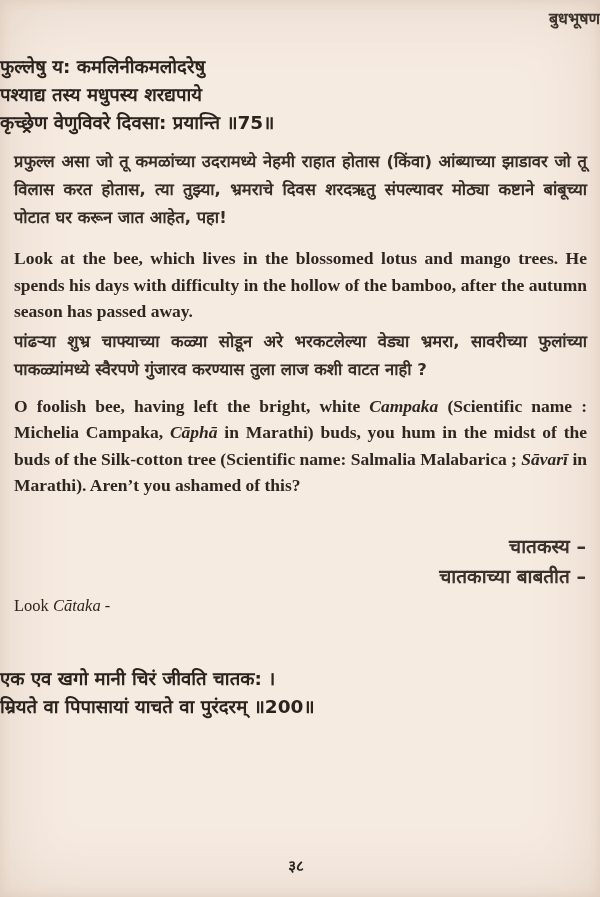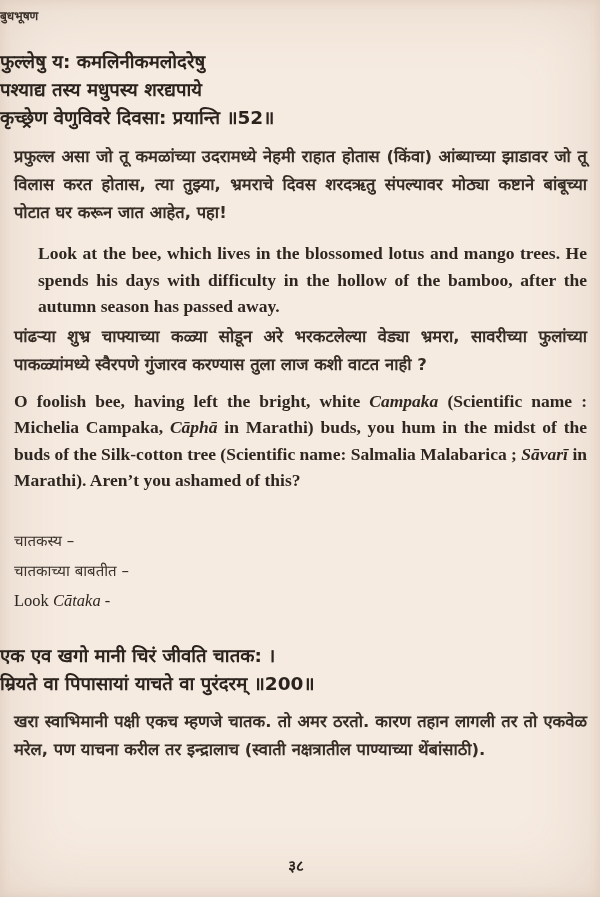--- a/index.html
+++ b/index.html
@@ -12,65 +12,65 @@
     position:relative;
     width:600px;height:897px;
     background:#f6ebe1;
     box-shadow:inset 0 0 70px rgba(150,110,80,0.20), inset 0 0 12px rgba(150,110,80,0.12);
     color:#2e2620;
     overflow:hidden;
     box-sizing:border-box;
   }
   .running-head{
     padding-top:7px;
-    text-align:left;
+    text-align:right;
     font-family:"DejaVu Sans", sans-serif;
     font-weight:bold;
-    font-size:12px;
+    font-size:16px;
     color:#3a322b;
   }
   .verse{
     text-align:left;
     font-family:"DejaVu Sans", sans-serif;
     font-weight:bold;
     font-size:18.5px;
     line-height:28px;
     color:#2b231d;
   }
   .verse-98{margin-top:24px;}
   .verse-99{margin-top:30px;}
-  .verse-100{margin-top:26px;}
+  .verse-100{margin-top:44px;}
   .para{
     margin:0;
     padding:0 13px 0 14px;
     text-align:justify;
     font-weight:bold;
   }
   .dev{
     font-family:"DejaVu Sans", sans-serif;
     font-size:16.5px;
     line-height:28px;
     color:#362d26;
   }
   .eng{
     font-family:"Liberation Serif", serif;
     font-size:17.5px;
     line-height:26.5px;
     color:#2e2620;
   }
   .para.m1{margin-top:11px;}
-  .para.e1{margin-top:13px;margin-left:24px;}
+  .para.e1{margin-top:13px;}
   .para.m2{margin-top:3px;}
   .para.e2{margin-top:9px;}
   .para.m3{margin-top:10px;}
   .section{
     margin-top:32px;
     padding:0 14px;
   }
-  .section .dev{font-size:15px; line-height:30px; font-weight:normal; color:#3a322b;}
+  .section .dev{font-size:19px; line-height:30px; font-weight:bold; color:#3a322b;text-align:right;}
   .section .eng{font-size:16.5px; line-height:30px;}
   .page-number{
     position:absolute;
     left:0;right:8px;
     bottom:22px;
     text-align:center;
     font-family:"DejaVu Sans", sans-serif;
     font-weight:bold;
     font-size:15px;
     color:#2b231d;
@@ -80,21 +80,21 @@
 </head>
 <body>
 
 <div class="page">
 
   <div class="running-head">बुधभूषण</div>
 
   <div class="verse verse-98">
     <div>फुल्लेषु य: कमलिनीकमलोदरेषु</div>
     <div>पश्याद्य तस्य मधुपस्य शरद्यपाये</div>
-    <div>कृच्छ्रेण वेणुविवरे दिवसा: प्रयान्ति ॥52॥</div>
+    <div>कृच्छ्रेण वेणुविवरे दिवसा: प्रयान्ति ॥75॥</div>
   </div>
 
   <p class="para dev m1">प्रफुल्ल असा जो तू कमळांच्या उदरामध्ये नेहमी राहात होतास (किंवा) आंब्याच्या झाडावर जो तू विलास करत होतास, त्या तुझ्या, भ्रमराचे दिवस शरदऋतु संपल्यावर मोठ्या कष्टाने बांबूच्या पोटात घर करून जात आहेत, पहा!</p>
 
   <p class="para eng e1">Look at the bee, which lives in the blossomed lotus and mango trees. He spends his days with difficulty in the hollow of the bamboo, after the autumn season has passed away.</p>
 
 
   <p class="para dev m2">पांढऱ्या शुभ्र चाफ्याच्या कळ्या सोडून अरे भरकटलेल्या वेड्या भ्रमरा, सावरीच्या फुलांच्या पाकळ्यांमध्ये स्वैरपणे गुंजारव करण्यास तुला लाज कशी वाटत नाही ?</p>
 
   <p class="para eng e2"><span>O foolish bee, having left the bright, white </span><i>Campaka</i><span> (Scientific name : Michelia Campaka, </span><i>Cāphā</i><span> in Marathi) buds, you hum in the midst of the buds of the Silk-cotton tree (Scientific name: Salmalia Malabarica ; </span><i>Sāvarī</i><span> in Marathi). Aren’t you ashamed of this?</span></p>
@@ -103,17 +103,16 @@
     <div class="dev">चातकस्य –</div>
     <div class="dev">चातकाच्या बाबतीत –</div>
     <div class="eng"><span>Look </span><i>Cātaka</i><span> -</span></div>
   </div>
 
   <div class="verse verse-100">
     <div>एक एव खगो मानी चिरं जीवति चातक: ।</div>
     <div>म्रियते वा पिपासायां याचते वा पुरंदरम् ॥200॥</div>
   </div>
 
-  <p class="para dev m3">खरा स्वाभिमानी पक्षी एकच म्हणजे चातक. तो अमर ठरतो. कारण तहान लागली तर तो एकवेळ मरेल, पण याचना करील तर इन्द्रालाच (स्वाती नक्षत्रातील पाण्याच्या थेंबांसाठी).</p>
 
   <div class="page-number">३८</div>
 
 </div>
 
 </body></html>

